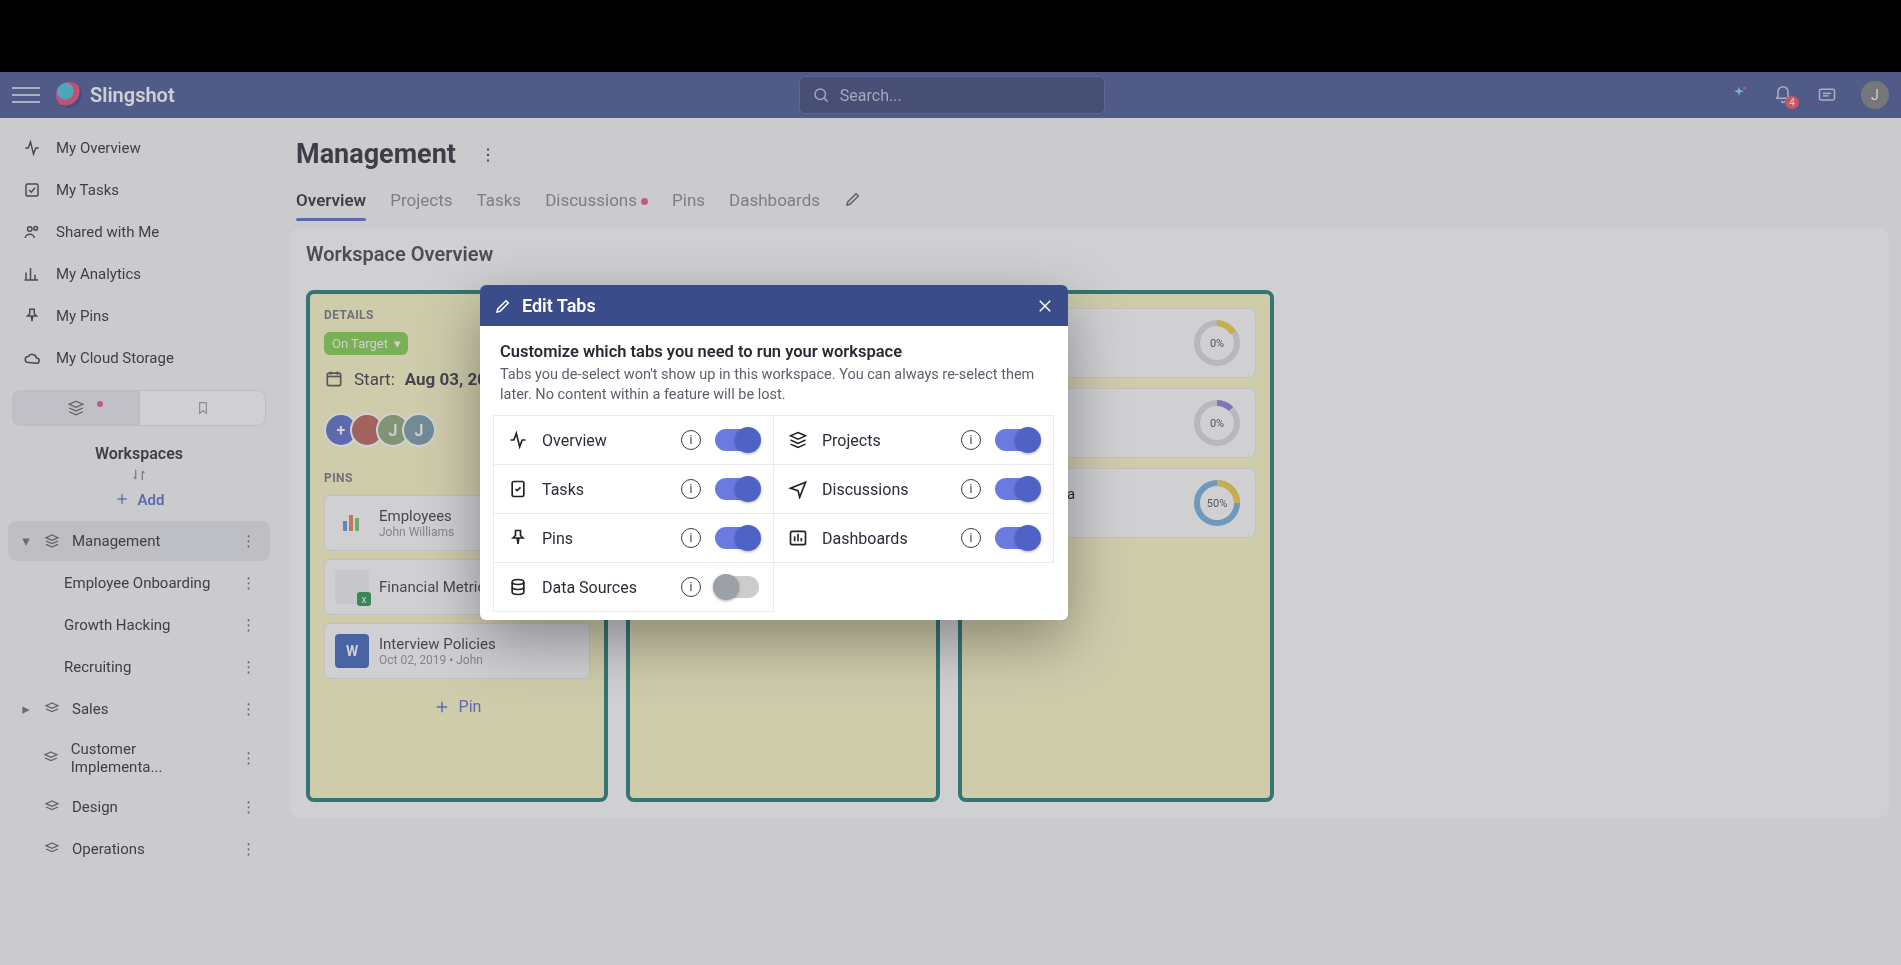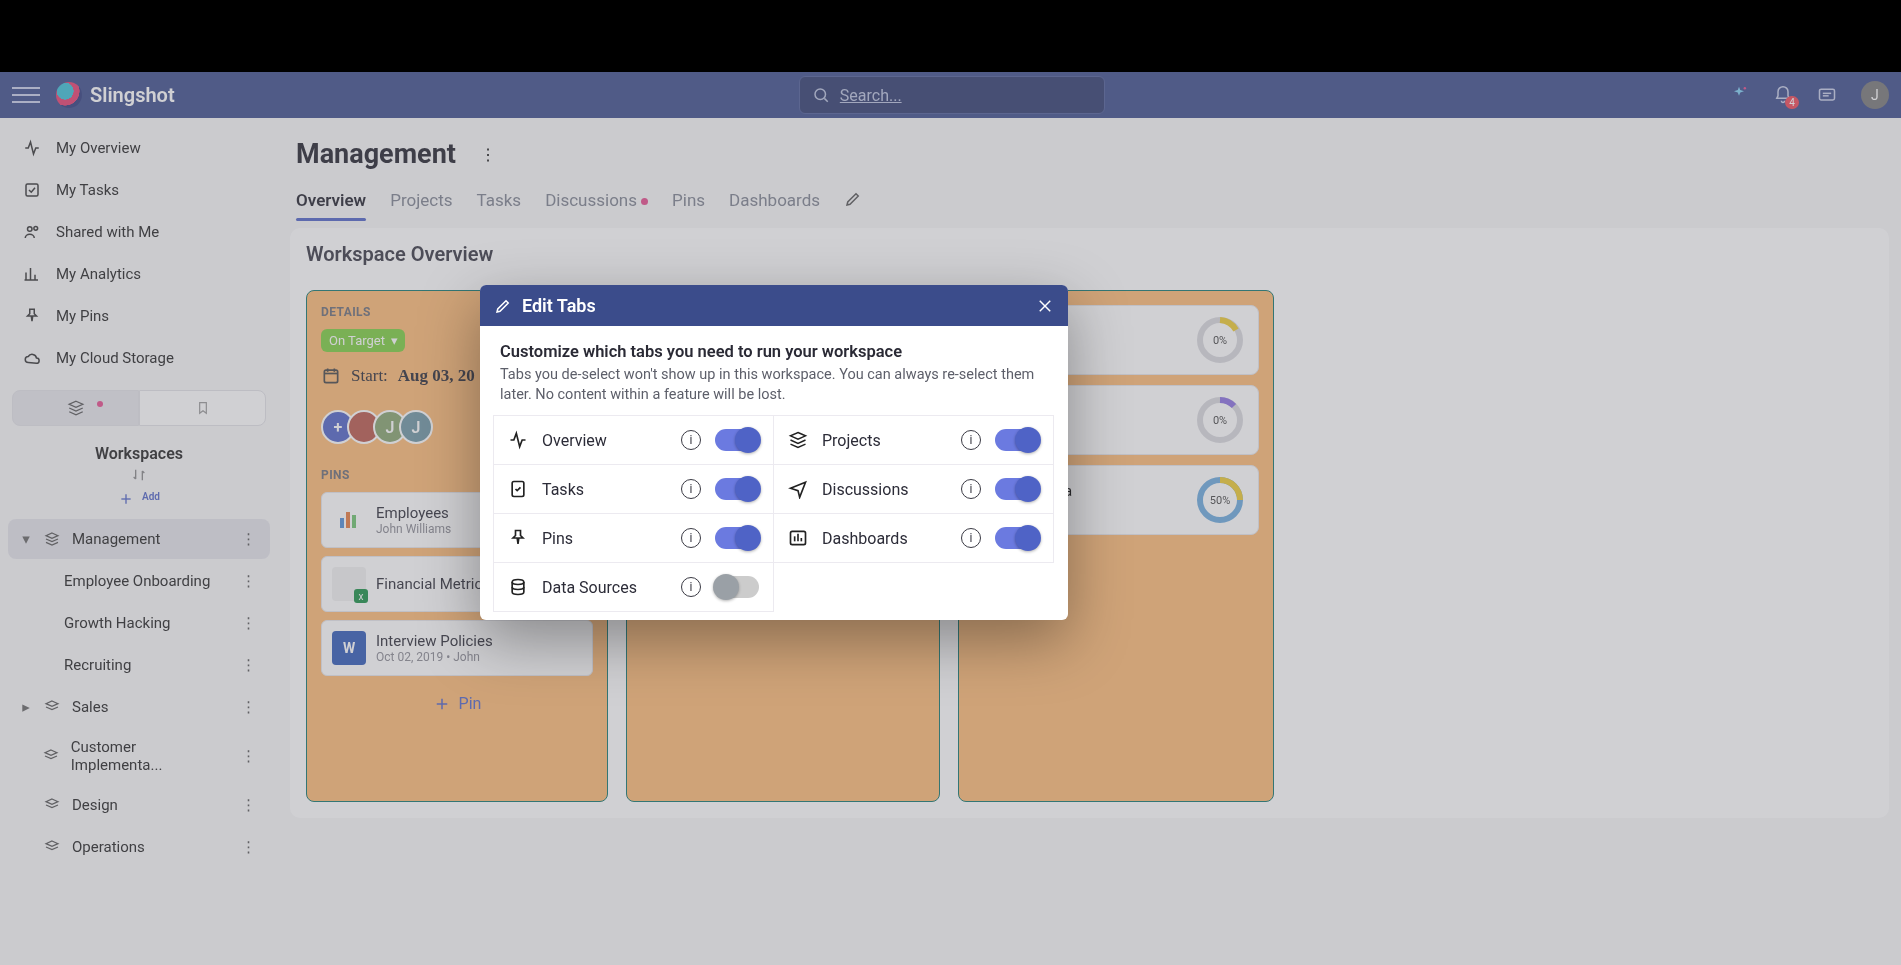--- a/index.html
+++ b/index.html
@@ -4,64 +4,64 @@
 <style>
   * { box-sizing: border-box; margin: 0; padding: 0; }
   html, body { width: 1901px; height: 965px; overflow: hidden; font-family: -apple-system, Segoe UI, Roboto, sans-serif; background: #000; }
   .top-black { height: 25px; background: #000; }
   .app { background: #f7f7f8; height: 940px; position: relative; margin-top: 47px; }
   .header { height: 46px; background: #3b4c8b; display: flex; align-items: center; padding: 0 12px; gap: 16px; }
   .hamburger { width: 28px; height: 28px; display:flex; flex-direction:column; justify-content:center; gap:5px; cursor:pointer;}
   .hamburger div {height:2px; background:#c6cde8;}
   .logo { display:flex; align-items:center; gap:8px; color:#fff; font-size:20px; font-weight:600;}
   .logo-mark { width:26px; height:26px; border-radius:50%; background: radial-gradient(circle at 35% 35%, #3abfd6 35%, #e63c6d 36%, #e63c6d 60%, #2d3a7d 61%); }
-  .searchbox {flex: none; margin-left:auto; margin-right:auto; width:306px; height:38px; background:#2d3a6e; border:1px solid #4e5d99; border-radius:6px; display:flex; align-items:center; padding:0 12px; gap:10px; color:#b8c0dd;text-decoration:underline;}
+  .searchbox {flex: none; margin-left:auto; margin-right:auto; width:306px; height:38px; background:#2d3a6e; border:1px solid #4e5d99; border-radius:6px; display:flex; align-items:center; padding:0 12px; gap:10px; color:#b8c0dd;}
   .header-right {display:flex; align-items:center; gap:24px;}
   .hr-ico {color:#c6cde8; position:relative;}
   .badge4 {position:absolute; bottom:-4px; right:-6px; background:#ef4655; color:#fff; font-size:10px; border-radius:8px; padding:1px 4px;}
   .avatar-j {width:28px; height:28px; border-radius:50%; background:#777; color:#fff; display:flex; align-items:center; justify-content:center; font-size:14px;}
   .body {display:flex; height: calc(940px - 46px);}
   .sidebar {width:278px; padding:10px 8px; display:flex; flex-direction:column; gap:2px; color:#222;}
   .nav-item {display:flex; align-items:center; gap:14px; padding:10px 14px; font-size:15px; border-radius:8px; cursor:pointer;}
   .ni-ico{width:20px; height:20px; display:inline-flex; align-items:center; justify-content:center; color:#333;}
   .seg {display:flex; margin:10px 4px;}
   .seg-btn{flex:1; height:36px; display:flex; align-items:center; justify-content:center; background:#fff; border:1px solid #e2e2e6; position:relative;}
   .seg-btn:first-child{border-radius:8px 0 0 8px; background:#e6e6ec;}
   .seg-btn:last-child{border-radius:0 8px 8px 0;}
   .seg-dot{width:6px;height:6px;background:#e64a8c;border-radius:50%; position:absolute; right:28%; top:30%;}
   .ws-head{display:flex; align-items:center; padding:6px 4px 6px 4px; font-size:16px; font-weight:600;flex-direction:column;}
   .ws-head .spacer{flex:1;}
   .ws-head .ico-btn{color:#888; padding:4px;}
-  .add-btn{color:#4f63c6; display:flex; gap:8px; font-size:10px; padding:4px 6px;}
+  .add-btn{color:#4f63c6; display:flex; gap:8px; font-size:15px; padding:4px 6px;}
   .tree-item{display:flex; align-items:center; gap:10px; padding:9px 8px 9px 12px; font-size:15px; border-radius:8px; position:relative;}
   .tree-item .kebab{margin-left:auto; color:#555;}
   .tree-item.sel{background:#e4e4ea;}
   .tree-child{padding-left:56px;}
   .caret{width:12px;text-align:center;color:#666;}
   .layers{width:20px;display:inline-flex;justify-content:center;color:#444;}
 
   .main {flex:1; padding:12px 12px 0 12px; position:relative;}
   .titlebar{display:flex; align-items:center; gap:18px; padding:8px 6px;}
   .page-title{font-size:27px; font-weight:700; color:#1f1f2a;}
   .tabs{display:flex; gap:24px; padding:6px 6px 0 6px; font-size:17px; color:#7d828f;}
   .tab{padding:6px 0 10px; position:relative;}
   .tab.active{color:#1f1f2a; font-weight:600;}
   .tab.active::after{content:""; position:absolute; left:0; right:0; bottom:-1px; height:3px; background:#4f63c6; border-radius:2px;}
   .tab .reddot{width:7px;height:7px;background:#e64a8c;border-radius:50%;display:inline-block; margin-left:4px; vertical-align:middle;}
   .pencil{color:#555;}
 
   .ws-card{background:#fff; border-radius:10px; padding:16px; margin-top:8px; display:flex; gap:18px; position:relative; height: 590px;}
   .ws-ov-title{font-size:20px; font-weight:600; color:#363642; margin-bottom:8px; position:absolute; left:16px; top:14px;}
-  .col{background:#fdba74; border:1px solid #0f766e; border-radius:8px; padding:14px; flex:0 0 320px; margin-top:46px;}
+  .col{background:#fef9c3; border:4px solid #0f766e; border-radius:8px; padding:14px; flex:0 0 320px; margin-top:46px;}
   .col1{flex:0 0 302px;}
   .col2{flex:0 0 314px;}
   .col3{flex:0 0 316px;}
   .section-label{font-size:12px; font-weight:700; color:#6a6c77; letter-spacing:.4px; margin-bottom:10px;}
   .ontarget{display:inline-flex; align-items:center; gap:6px; background:#7cce3e; color:#fff; font-size:13px; padding:4px 8px; border-radius:6px;}
-  .startline{display:flex; align-items:flex-end; gap:10px; margin-top:14px; font-size:17px; color:#2a2a35;font-family:Liberation Serif, serif;}
+  .startline{display:flex; align-items:flex-end; gap:10px; margin-top:14px; font-size:17px; color:#2a2a35;}
   .startline b{font-weight:700;}
   .avrow{display:flex; align-items:center; margin-top:24px;}
   .av{width:34px;height:34px;border-radius:50%; margin-left:-8px; border:2px solid #fff; display:flex;align-items:center;justify-content:center; color:#fff; font-weight:600;}
   .av.plus{background:#4f63c6; margin-left:0;}
   .av.photo{background:#b8564a;}
   .av.j1{background:#86a36e;}
   .av.j2{background:#6e96a3;}
   .pins-sec{margin-top:24px;}
   .pin-card{background:#fff; border:1px solid #e6e6eb; border-radius:6px; padding:10px; display:flex; gap:10px; align-items:center; margin-bottom:8px;}
   .pin-ico{width:34px;height:34px;border-radius:4px; display:flex;align-items:center;justify-content:center; font-size:14px; color:#fff;}

